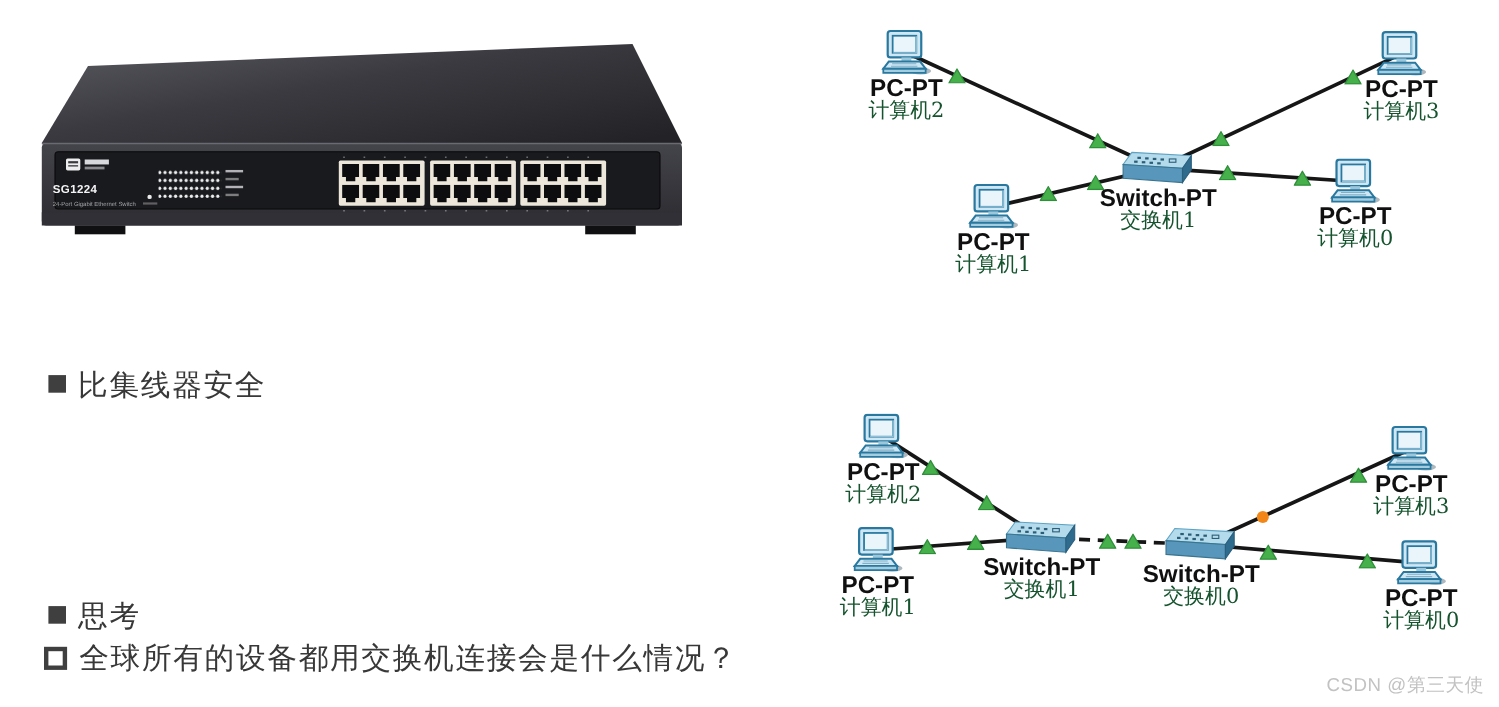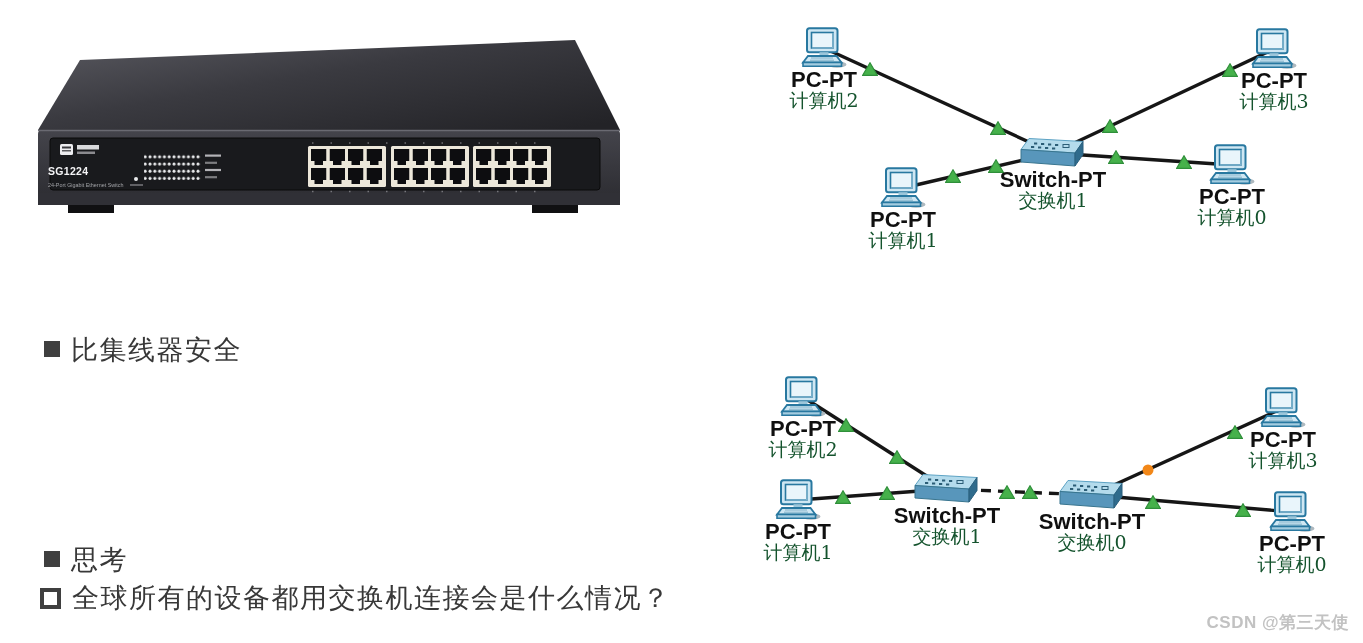--- a/index.html
+++ b/index.html
@@ -28,21 +28,21 @@
 
   
   .t-pc2{left:749px;top:27px;} .t-pc3{left:1199px;top:28px;}
   .t-pc1{left:828px;top:167px;} .t-pc0{left:1157px;top:144px;}
   .t-sw1{left:978px;top:137px;}
   
   .g-pc2{left:728px;top:376px;} .g-pc1{left:723px;top:479px;}
   .g-sw1{left:872px;top:473px;} .g-sw0{left:1017px;top:479px;}
   .g-pc3{left:1208px;top:387px;} .g-pc0{left:1217px;top:491px;}
 
-  .watermark{position:absolute;right:14px;top:611px;font-size:17px;color:#c2c2c2;letter-spacing:.5px;font-weight:bold;}
+  .watermark{position:absolute;right:14px;top:611px;font-size:17px;color:#c2c2c2;letter-spacing:.5px;}
 </style>
 </head>
 <body>
 
 <svg width="0" height="0" style="position:absolute" aria-hidden="true">
   <defs>
     <symbol id="pcicon" viewBox="0 0 46 42">
       <ellipse cx="36" cy="37.5" rx="9.5" ry="3.2" fill="#aeb9bf"></ellipse>
       <rect x="6" y="1.2" width="30.5" height="24" rx="2.5" fill="#cfe7f3" stroke="#2878a0" stroke-width="2"></rect>
       <rect x="10.5" y="5.5" width="21.5" height="15.5" fill="#e9f5fb" stroke="#2878a0" stroke-width="1.6"></rect>

